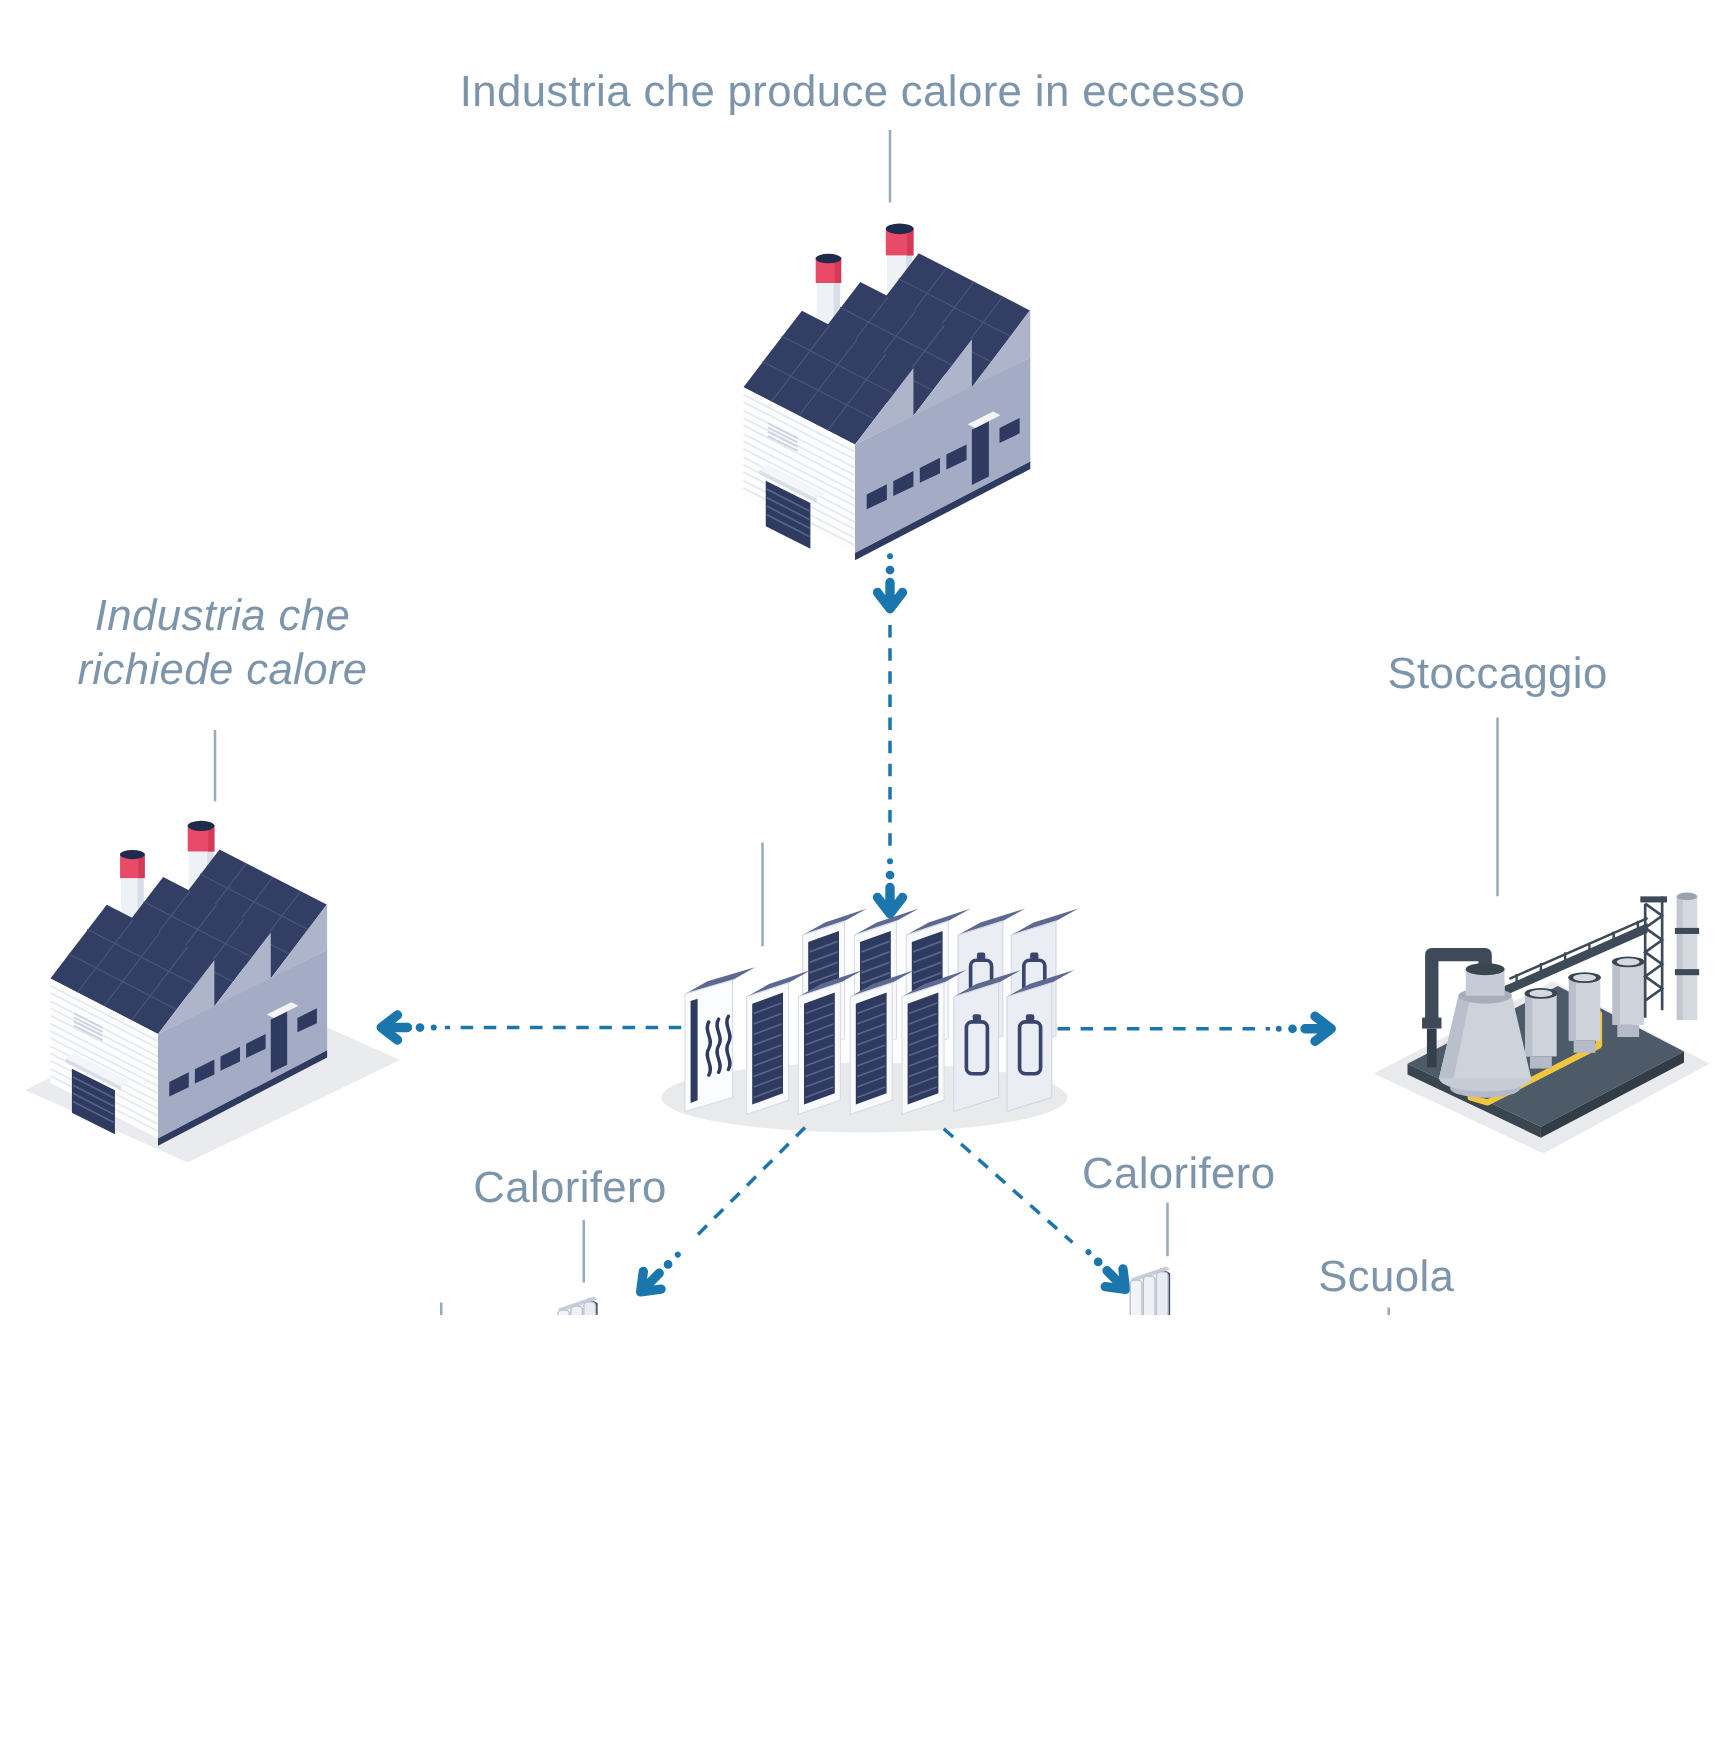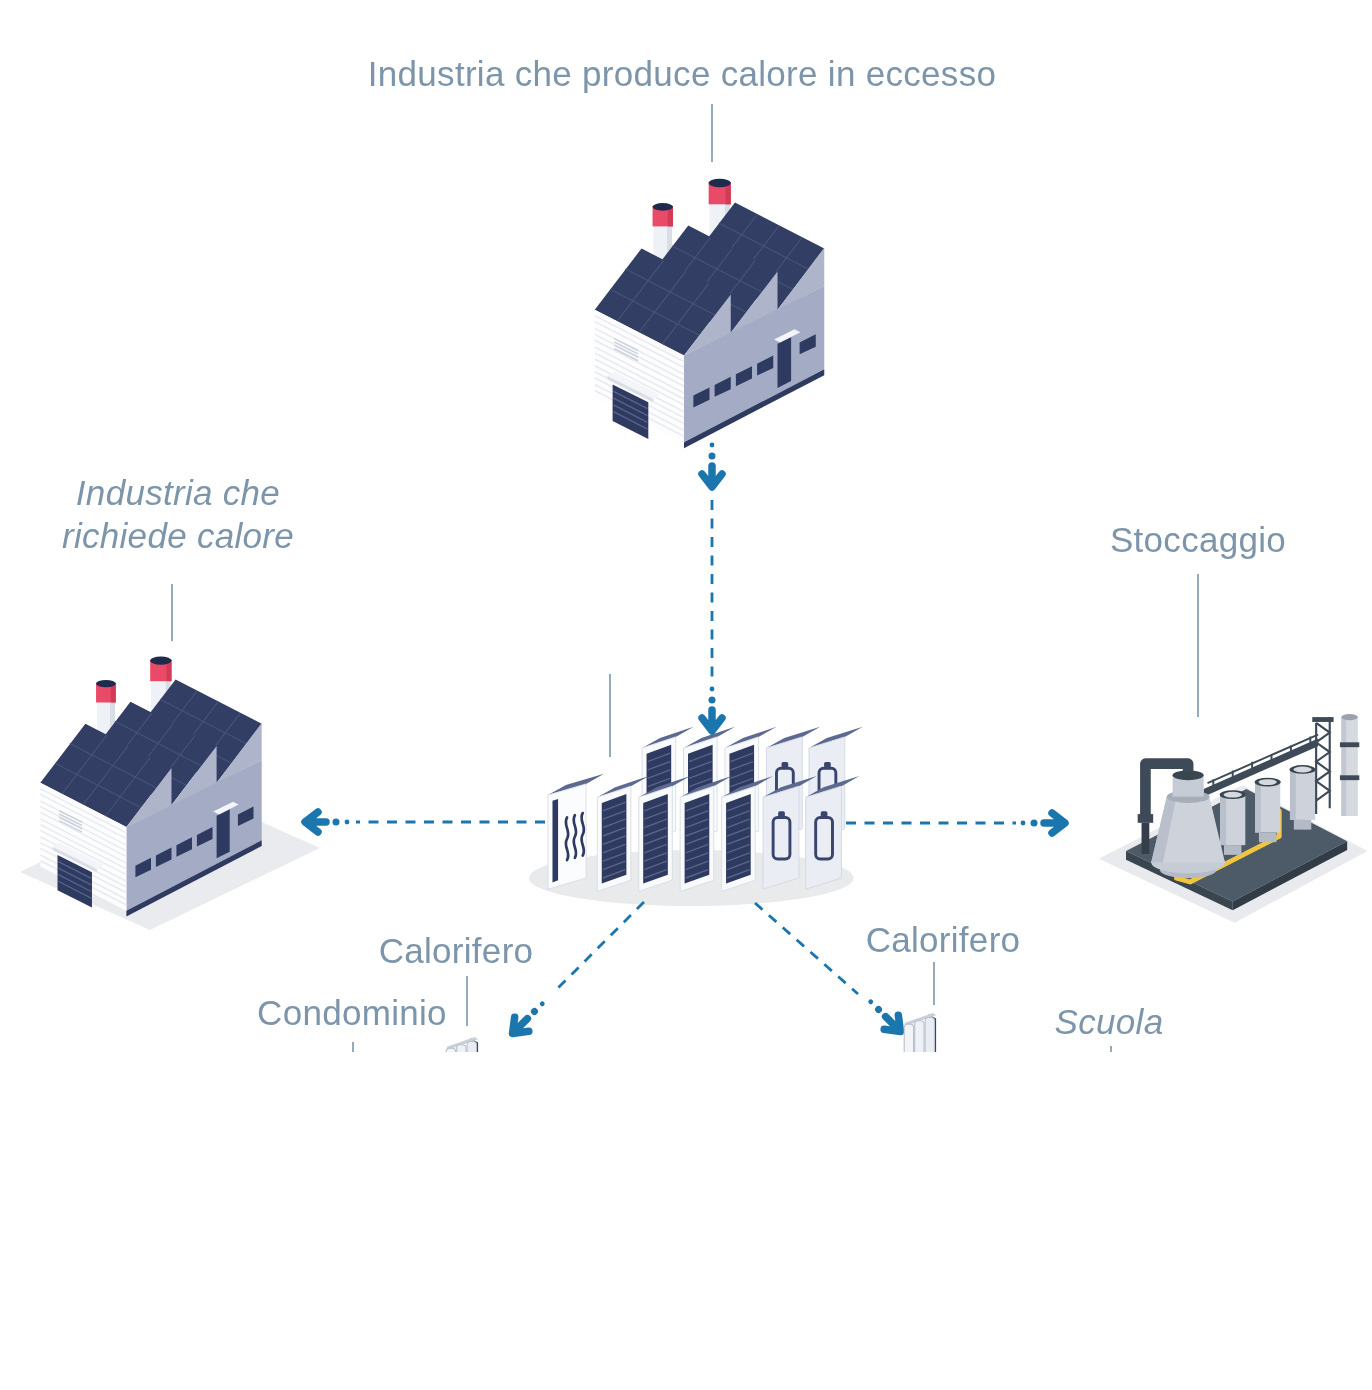--- a/index.html
+++ b/index.html
@@ -298,17 +298,16 @@
   </g>
   <g>
     <use href="#radiator" transform="translate(902,1012) scale(1.1)"></use>
   </g>
 </svg>
 
 <div class="lbl" style="left:682px;top:74px;">Industria che produce calore in eccesso</div>
 <div class="lbl wrap" style="left:178px;top:515px;width:300px;font-style:italic;">Industria che richiede calore</div>
 <div class="lbl" style="left:1198px;top:540px;">Stoccaggio</div>
 <div class="lbl" style="left:456px;top:951px;">Calorifero</div>
-<div class="lbl" style="left:352px;top:1013px;">Condominio</div>
 <div class="lbl" style="left:943px;top:940px;">Calorifero</div>
-<div class="lbl" style="left:1109px;top:1022px;font-style:italic;">Scuola</div>
+<div class="lbl" style="left:1109px;top:1022px;">Scuola</div>
 
 </div>
 
 </body></html>

